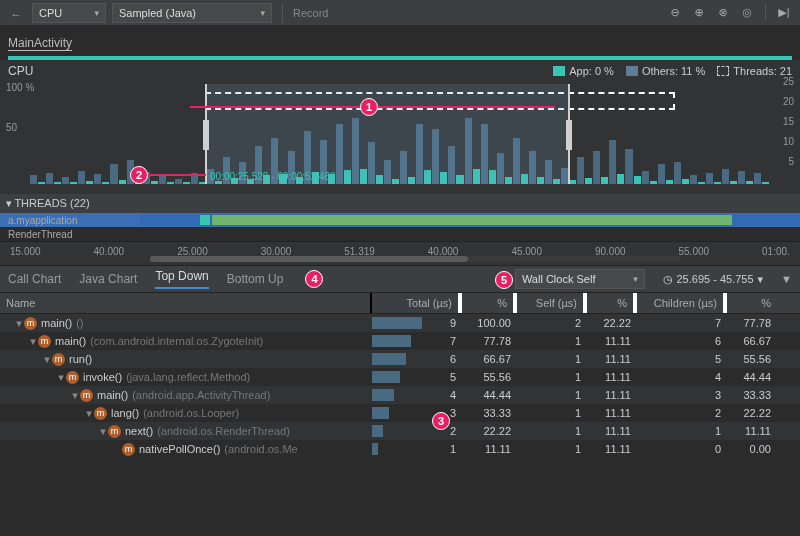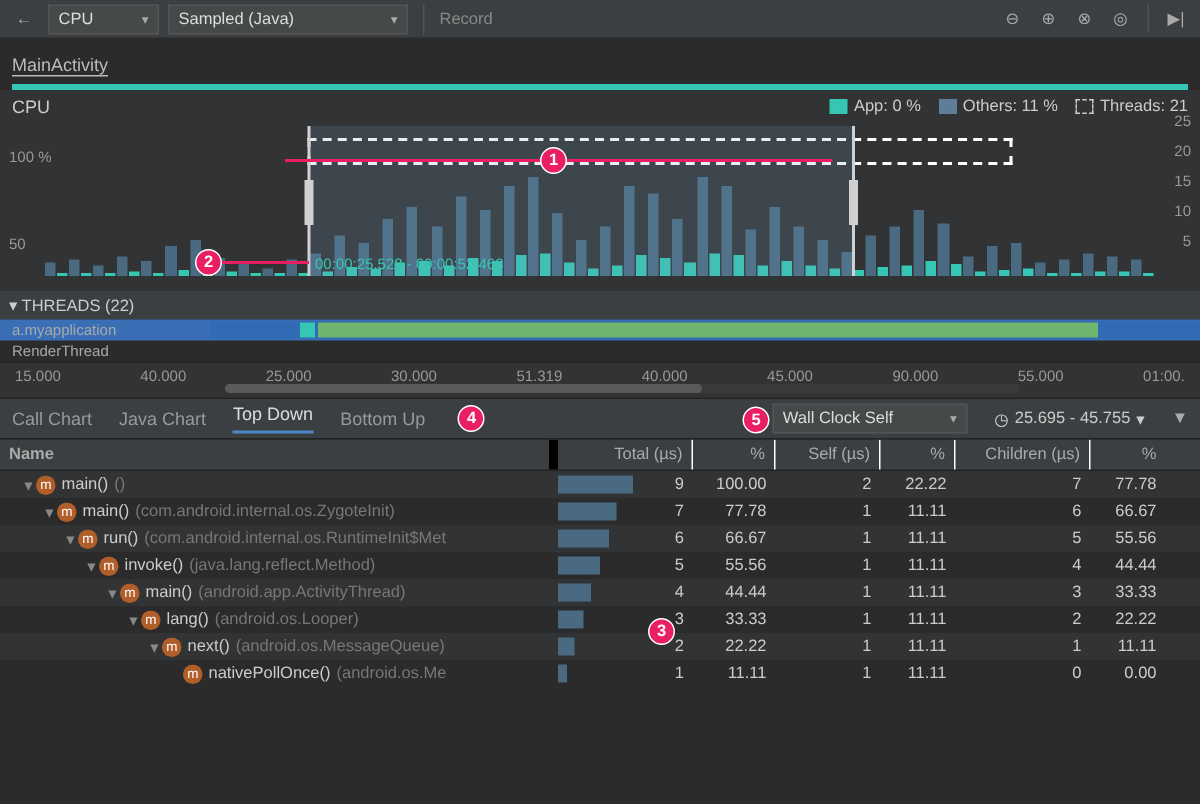--- a/index.html
+++ b/index.html
@@ -22,21 +22,21 @@
   
   .cpu-section { position:relative; height:134px; background:#313335; margin-top:0; }
   .cpu-head { display:flex; align-items:center; padding:4px 8px 0 8px; }
   .cpu-legend { margin-left:auto; display:flex; gap:12px; font-size:11px; color:#ccc; }
   .lg { display:flex; align-items:center; gap:4px; }
   .sw { width:12px; height:10px; display:inline-block; }
   .sw.app { background:#35c7b4; }
   .sw.others { background:#5f7d97; }
   .sw.threads { border:1px dashed #ccc; }
   .yaxis { position:absolute; left:6px; top:22px; font-size:10px; color:#999; }
-  .yaxis div { height:40px;margin-top:18px; }
+  .yaxis div { height:40px; }
   .yaxis-r { position:absolute; right:6px; top:16px; font-size:10px; color:#999; text-align:right; }
   .yaxis-r div { height:20px; }
 
   .chart-body { position:absolute; left:30px; right:30px; top:24px; bottom:10px; }
   .sel-region { position:absolute; left:175px; width:365px; top:0; bottom:0; background:rgba(120,160,190,0.18); border-left:2px solid #d0d0d0; border-right:2px solid #d0d0d0; }
   .sel-handle{ position:absolute; top:36px; width:6px; height:30px; background:#d0d0d0; }
   .sel-handle.l{ left:-4px;} .sel-handle.r{ right:-4px;}
   .dashed-box { position:absolute; left:175px; width:470px; top:8px; height:18px; border:2px dashed #fff; }
   .magenta-line { position:absolute; height:2px; background:#e91e63; }
   .callout { width:18px; height:18px; border-radius:50%; background:#e91e63; color:#fff; font-size:11px; font-weight:bold; display:flex; align-items:center; justify-content:center; position:absolute; z-index:5; border:1px solid #fff; }
@@ -64,22 +64,22 @@
   
   .tabs { display:flex; align-items:center; height:28px; background:#3c3f41; border-top:1px solid #222; border-bottom:1px solid #222; padding:0 8px; gap:18px; position:relative; }
   .tab { color:#999; font-size:12px; }
   .tab.active { color:#ddd; border-bottom:2px solid #4a88c7; padding-bottom:4px; }
   .clock-dd { margin-left:auto; }
   .range-pill { display:flex; align-items:center; gap:4px; color:#ccc; }
   .filter-icn { color:#aaa; }
 
   
   .tbl-head { display:flex; background:#3c3f41; border-bottom:1px solid #222; font-size:11px; color:#aaa; }
-  .col-name { flex: 0 0 372px; padding:4px 6px; border-right:6px solid #000000;font-weight:bold; }
-  .col { flex:1; padding:4px 6px; text-align:right; border-right:1px solid #ffffff; }
+  .col-name { flex: 0 0 372px; padding:4px 6px; border-right:2px solid #000000; }
+  .col { flex:1; padding:4px 6px; text-align:right; border-right:4px solid #ffffff; }
   .col:last-child{border-right:none;}
   .tbl-body { background:#2b2b2b; }
   .row { display:flex; height:18px; align-items:center; font-size:11px; color:#ccc; }
   .row:nth-child(odd){ background:#313335; }
   .cell-name { flex:0 0 372px; display:flex; align-items:center; overflow:hidden; white-space:nowrap; }
   .cell { flex:1; text-align:right; padding-right:6px; }
   .tree-toggle { color:#888; width:10px; display:inline-block; text-align:center; }
   .m-icon { width:13px; height:13px; border-radius:50%; background:#b05f2a; color:#fff; font-size:9px; display:inline-flex; align-items:center; justify-content:center; margin-right:4px; }
   .pkg { color:#777; margin-left:4px; }
   .bar-cell { width:60px; position:relative; height:100%; }
@@ -344,21 +344,20 @@
       <div class="cell" style="flex: 0 0 70px;">1</div>
       <div class="cell" style="flex: 0 0 50px;">11.11</div>
       <div class="cell" style="flex: 0 0 90px;">6</div>
       <div class="cell" style="flex: 0 0 50px;">66.67</div>
     </div>
     <div class="row">
       <div class="cell-name" style="padding-left: 42px;">
         <span class="tree-toggle">▾</span>
         <span class="m-icon">m</span>
         <span>run()</span>
-        <span class="pkg">(com.android.internal.os.RuntimeInit$Met</span>
       </div>
       <div class="bar-cell" style="flex: 0 0 50px;">
         <div class="bar" style="width:67%"></div>
       </div>
       <div class="cell" style="flex: 0 0 40px;">6</div>
       <div class="cell" style="flex: 0 0 55px;">66.67</div>
       <div class="cell" style="flex: 0 0 70px;">1</div>
       <div class="cell" style="flex: 0 0 50px;">11.11</div>
       <div class="cell" style="flex: 0 0 90px;">5</div>
       <div class="cell" style="flex: 0 0 50px;">55.56</div>
@@ -412,21 +411,21 @@
       <div class="cell" style="flex: 0 0 70px;">1</div>
       <div class="cell" style="flex: 0 0 50px;">11.11</div>
       <div class="cell" style="flex: 0 0 90px;">2</div>
       <div class="cell" style="flex: 0 0 50px;">22.22</div>
     </div>
     <div class="row">
       <div class="cell-name" style="padding-left: 98px;">
         <span class="tree-toggle">▾</span>
         <span class="m-icon">m</span>
         <span>next()</span>
-        <span class="pkg">(android.os.MessageQueue)</span>
+        <span class="pkg">(android.os.RenderThread)</span>
       </div>
       <div class="bar-cell" style="flex: 0 0 50px;">
         <div class="bar" style="width:22%"></div>
       </div>
       <div class="cell" style="flex: 0 0 40px;">2</div>
       <div class="cell" style="flex: 0 0 55px;">22.22</div>
       <div class="cell" style="flex: 0 0 70px;">1</div>
       <div class="cell" style="flex: 0 0 50px;">11.11</div>
       <div class="cell" style="flex: 0 0 90px;">1</div>
       <div class="cell" style="flex: 0 0 50px;">11.11</div>

